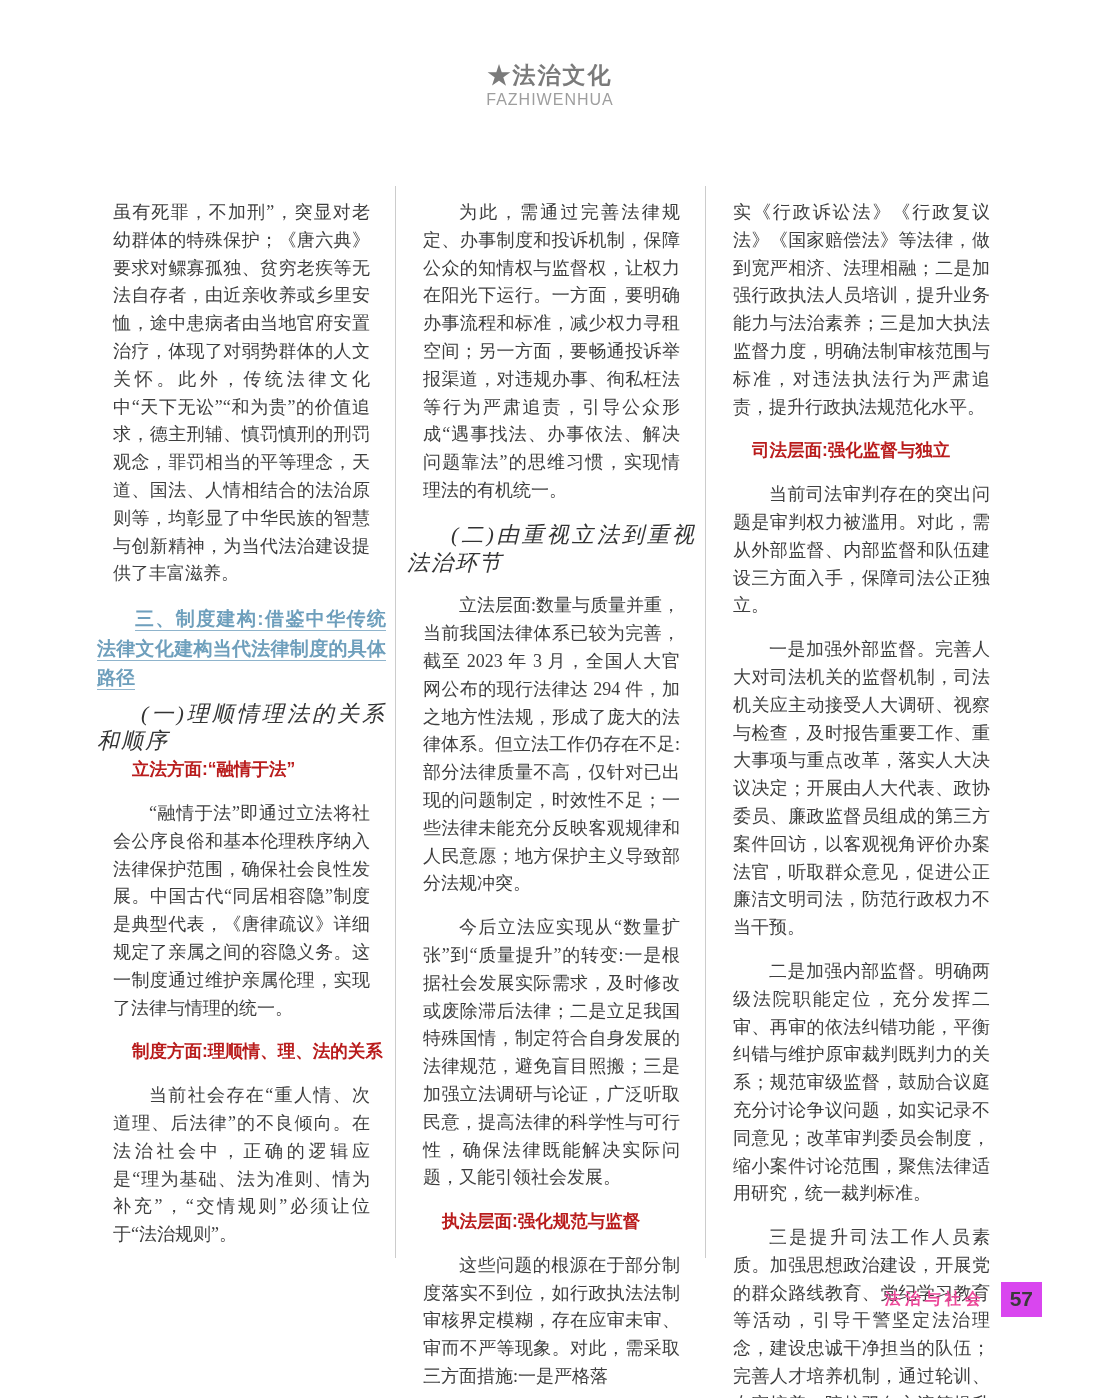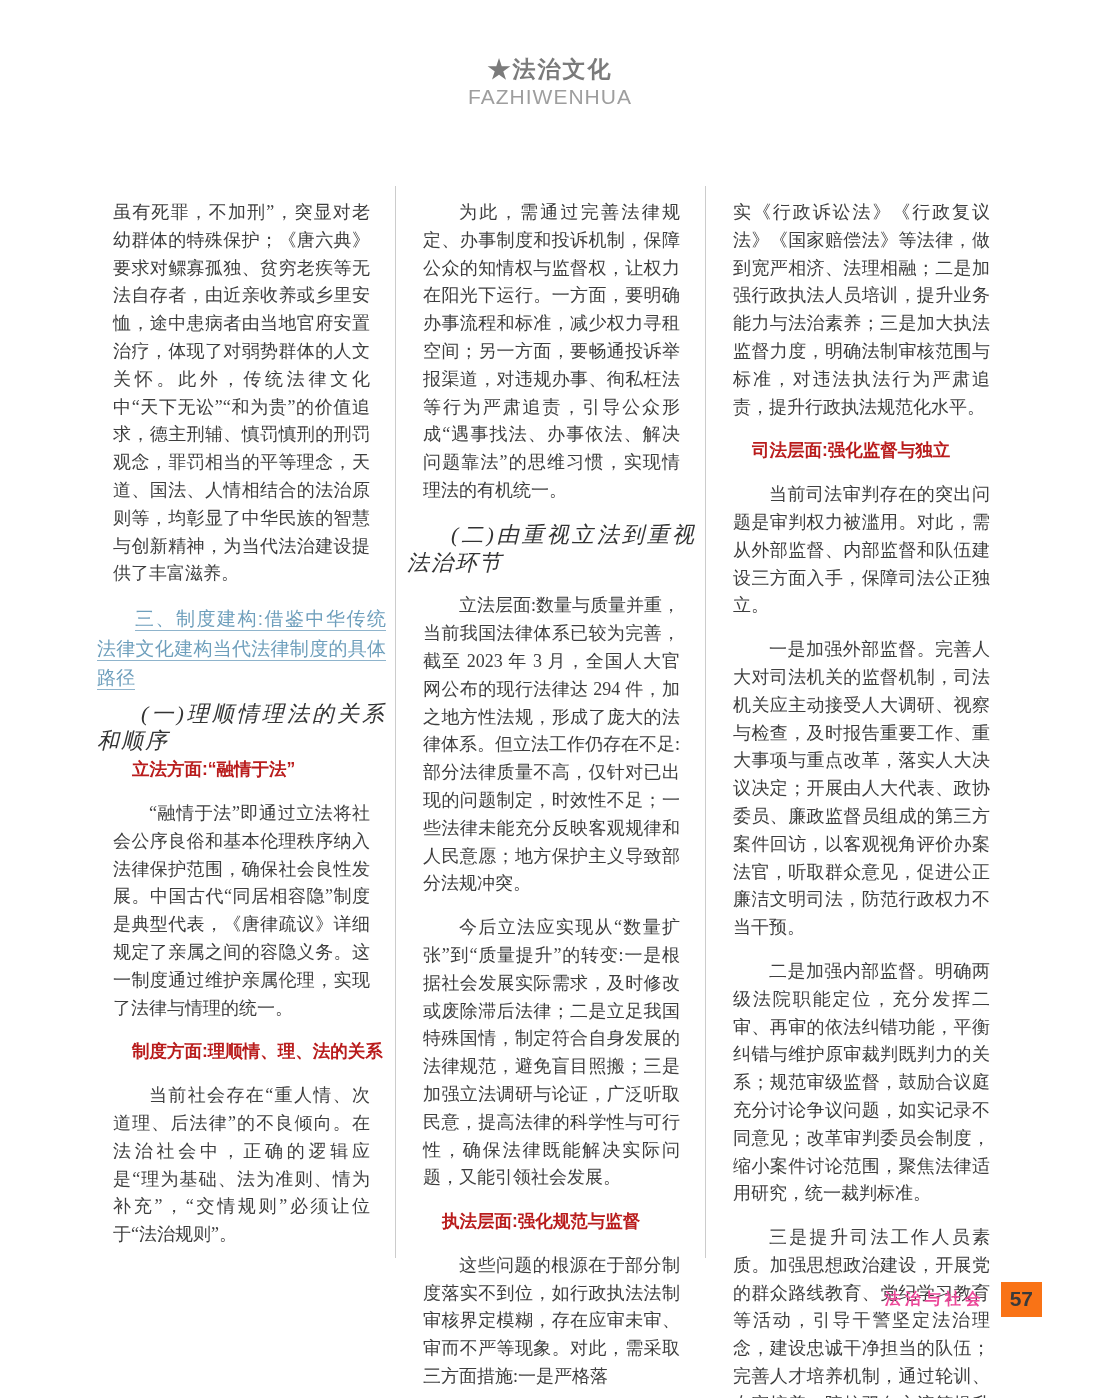--- a/index.html
+++ b/index.html
@@ -9,41 +9,41 @@
   }
 
   
   .header {
     position:absolute; top:83px; left:0; width:1100px; height:26px;
     display:flex; align-items:center; justify-content:flex-end;
     font-family:"Liberation Sans", sans-serif;
     flex-direction:column;
   }
   .h-cn { font-weight:bold; font-size:23px; color:#7b7b7b; letter-spacing:2px; }
-  .h-en { font-size:21px; color:#9e9e9e; letter-spacing:1px; }
+  .h-en { font-size:16px; color:#9e9e9e; letter-spacing:1px; }
   .h-bar { width:112px; height:19px; background:#a7a7a7; margin-left:10px; }
 
   
   .col {
     position:absolute; top:183px; width:289px;
     font-size:18px; line-height:27.8px; color:#3e3e3e;
     text-align:justify; text-justify:inter-ideograph;
   }
   .col-1 { left:97px; }
   .col-2 { left:407px; }
   .col-3 { left:717px; }
   .divider { position:absolute; top:186px; height:1072px; width:1px; background:#cccccc; }
   .div-1 { left:395px; }
   .div-2 { left:705px; }
 
   .para { text-indent:2em; margin:16px; }
   .cont { text-indent:0; }
 
   .h-blue {
-    font-family:"Liberation Sans", sans-serif; font-weight:normal;
+    font-family:"Liberation Sans", sans-serif; font-weight:bold;
     font-size:19px; line-height:29.5px; color:#6e9fbc;
     text-indent:2em; margin:8px 0 7px 0;
     text-decoration:underline; text-decoration-color:#8fb4cc;
     text-decoration-thickness:1px; text-underline-offset:5px;
   }
   .h-kai {
     text-indent:2em; margin:1px 0; color:#333333;
     letter-spacing:2px; font-size:22px; font-style:oblique;
   }
   .h-bold {
@@ -57,21 +57,21 @@
   }
 
   
   .footer {
     position:absolute; top:1282px; left:0; width:1042px;
     display:flex; justify-content:flex-end; align-items:center;
     font-family:"Liberation Sans", sans-serif;
   }
   .f-title { font-weight:bold; font-size:16px; color:#ec4899; letter-spacing:4px; }
   .f-page {
-    margin-left:16px; background:#f97316; color:#3a3a3a;
+    margin-left:16px; background:#d946ef; color:#3a3a3a;
     font-weight:bold; font-size:21px; padding:5px 9px 6px 9px;
   }
 </style>
 </head>
 <body>
 
 <div class="page">
 
   <div class="header">
     <span class="h-cn">★法治文化</span>

